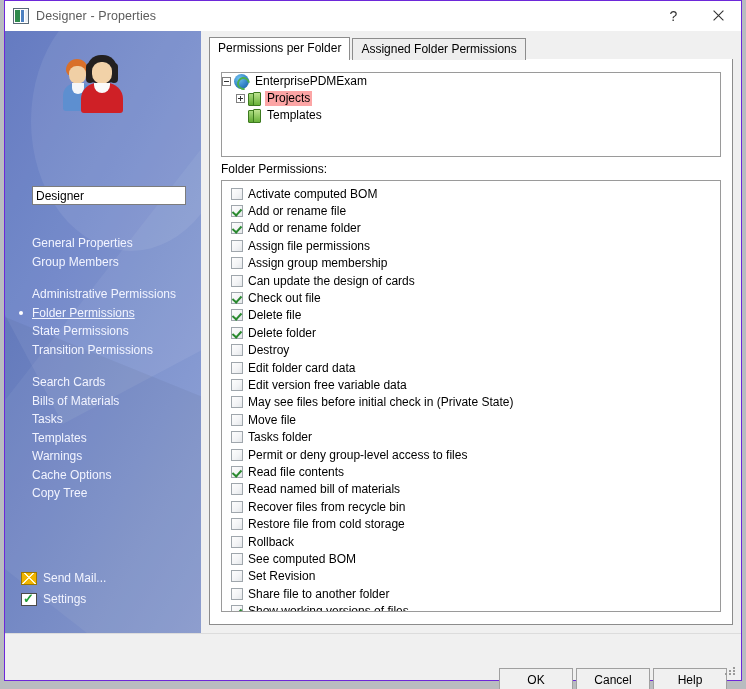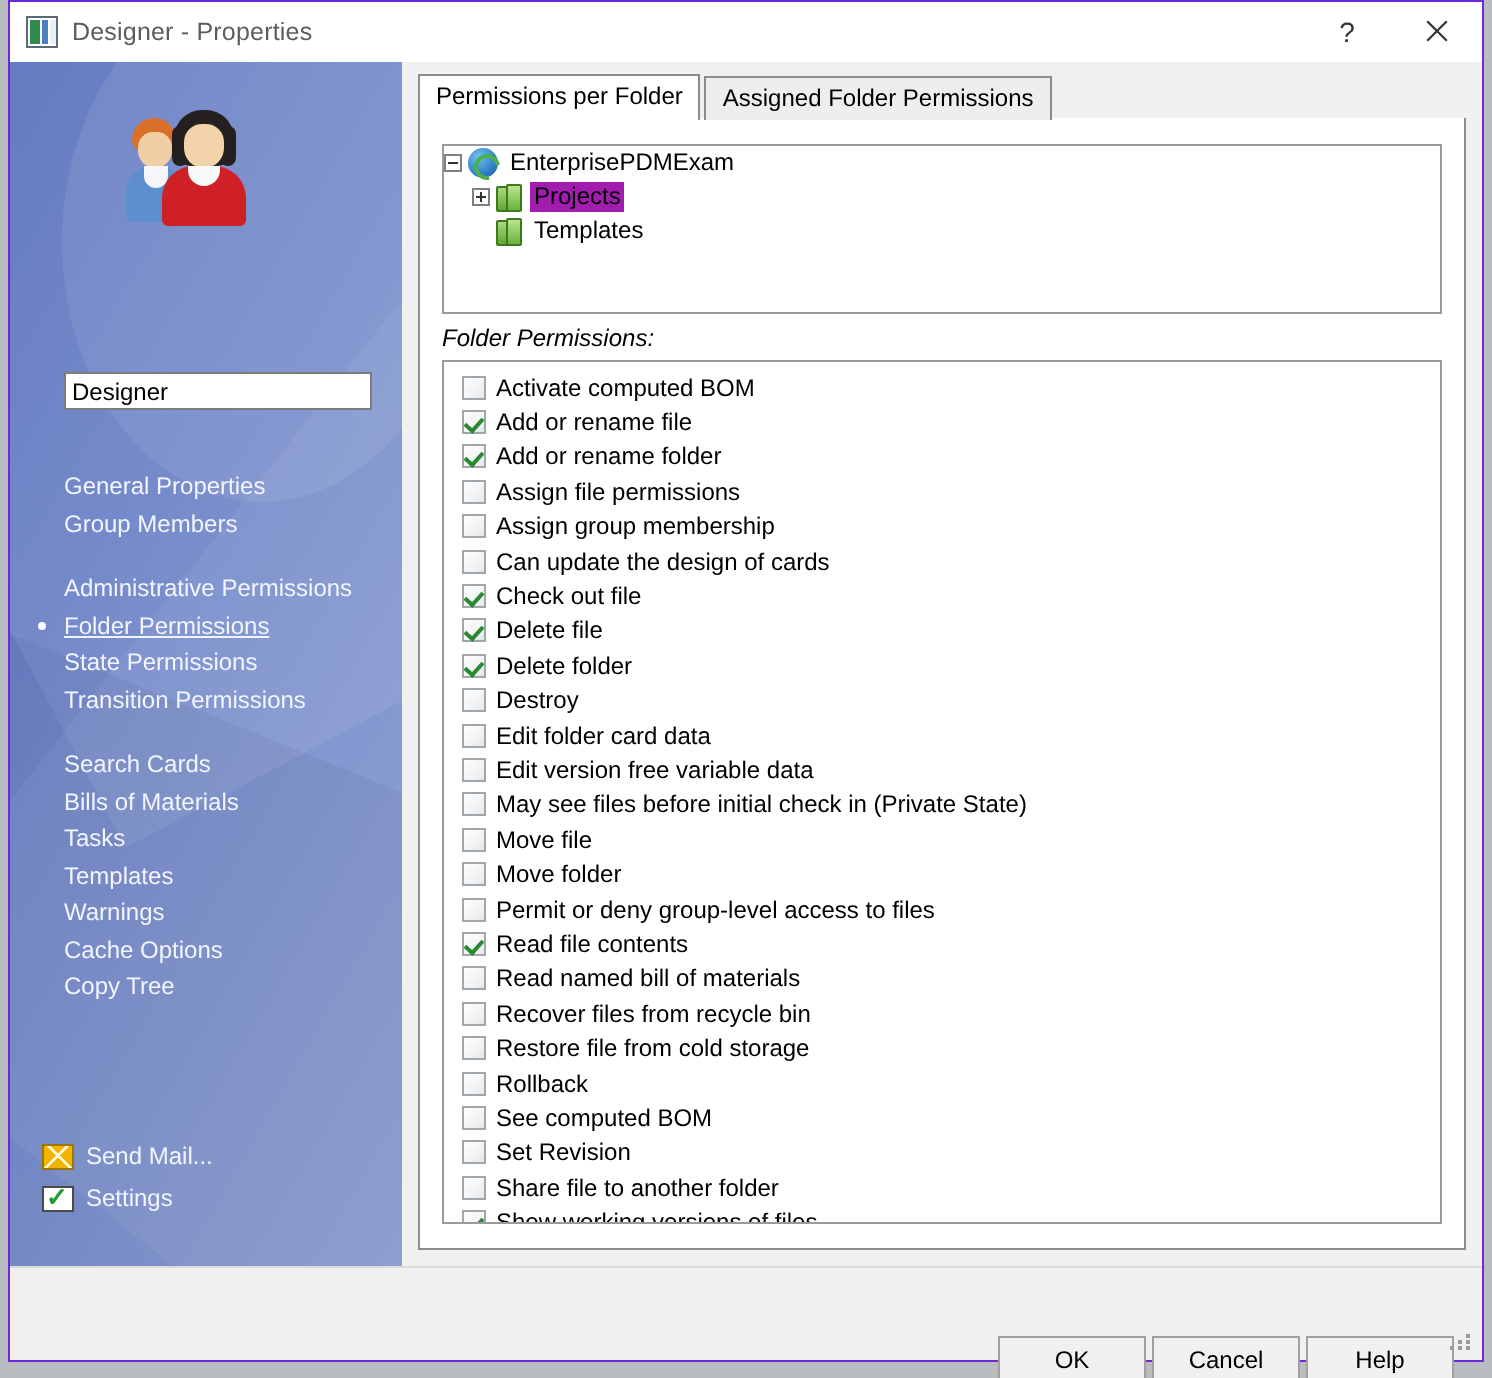--- a/index.html
+++ b/index.html
@@ -287,27 +287,27 @@
     position:absolute; left:0; top:1px; width:9px; height:13px;
     background: linear-gradient(180deg,#a8d97e,#5fa832);
     border: 1px solid #3d7a1f; box-sizing:border-box; border-radius:1px;
   }
   .folder-ic .front {
     position:absolute; left:5px; top:0px; width:8px; height:14px;
     background: linear-gradient(180deg,#bde38f,#69b23a);
     border: 1px solid #3d7a1f; box-sizing:border-box; border-radius:1px;
   }
   .tree-label { padding: 0 2px; line-height: 15px; }
-  .tree-label.sel { background: #a21caf; text-align: center; }
+  .tree-label.sel { background: #fca5a5; text-align: center; }
   .tree-indent1 { padding-left: 14px; }
 
   
   #perm-label {
     position: absolute; left: 11px; top: 103px;
-    font-size: 12px; color: #000; font-style: italic;
+    font-size: 12px; color: #000;
   }
   #permbox {
     position: absolute; left: 11px; top: 121px; right: 11px; bottom: 12px;
     border: 1px solid #9a9a9a;
     background: #ffffff;
     padding: 4px 0 0 3px;
     box-sizing: border-box;
     overflow: hidden;
   }
   .perm-row {
@@ -546,21 +546,21 @@
           <div class="perm-row">
               <span class="cb"></span>
               <span>May see files before initial check in (Private State)</span>
             </div>
           <div class="perm-row">
               <span class="cb"></span>
               <span>Move file</span>
             </div>
           <div class="perm-row">
               <span class="cb"></span>
-              <span>Move folder</span>
+              <span>Tasks folder</span>
             </div>
           <div class="perm-row">
               <span class="cb"></span>
               <span>Permit or deny group-level access to files</span>
             </div>
           <div class="perm-row">
               <span class="cb checked"></span>
               <span>Read file contents</span>
             </div>
           <div class="perm-row">

